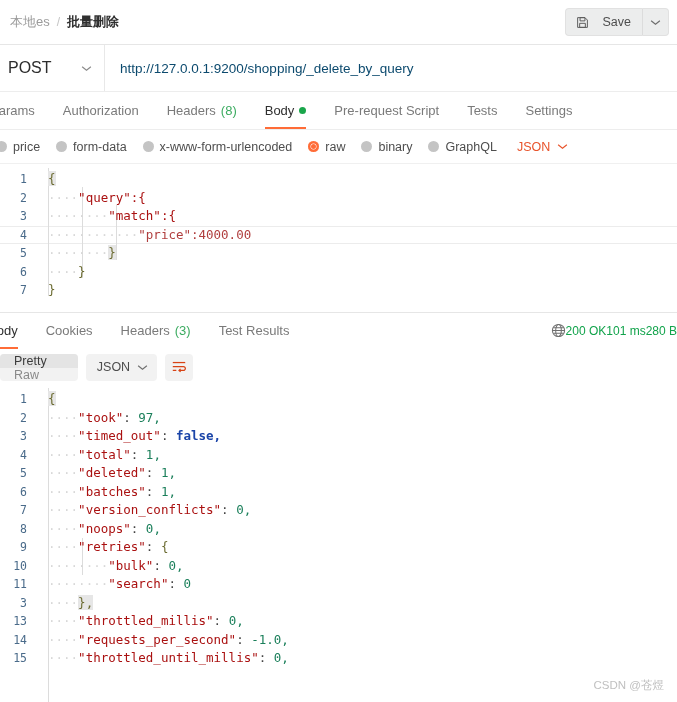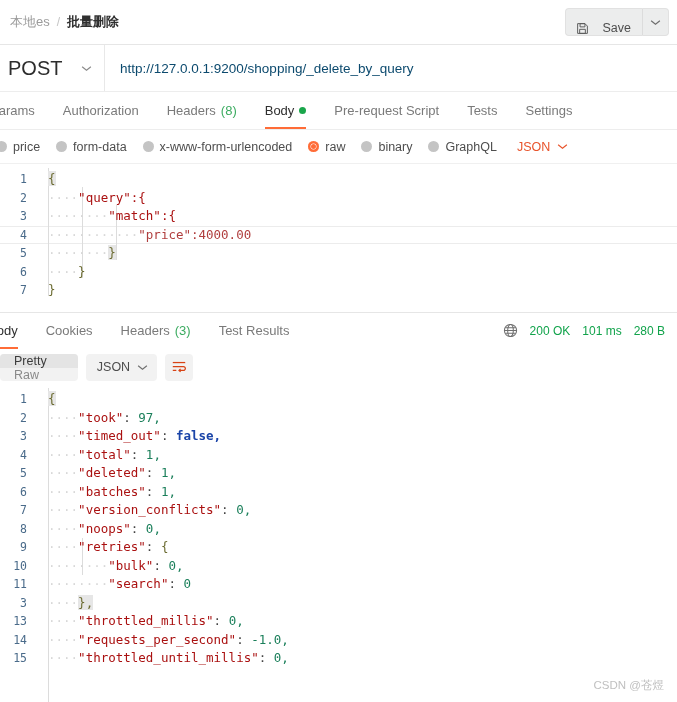--- a/index.html
+++ b/index.html
@@ -20,21 +20,21 @@
     padding: 0 8px 0 8px;
     border-bottom: 1px solid #e6e6e6;
     background: #fff;
   }
   .crumbs { display:flex; align-items:center; gap:7px; font-size:13px; padding-left: 2px;}
   .crumb-collection { color:#9b9b9b; }
   .crumb-sep { color:#c4c4c4; font-size:12px; }
   .crumb-current { color:#2f2f2f; font-weight:bold; }
   .topbar-right { margin-left:auto; display:flex; align-items:center; }
   .save-btn {
-    display:flex; align-items:flex-end; gap:14px;
+    display:flex; align-items:center; gap:14px;
     background:#eceded; border:1px solid #e1e1e1; border-right:none;
     border-radius:4px 0 0 4px;
     height:28px; padding:0 11px 0 10px;
     font-size:12.5px; color:#4e4e4e; cursor:pointer;
   }
   .save-caret {
     background:#eceded; border:1px solid #e1e1e1;
     border-radius:0 4px 4px 0; border-left:1px solid #dcdcdc;
     height:28px; width:27px;
     display:flex; align-items:center; justify-content:center; cursor:pointer;
@@ -45,21 +45,21 @@
   .urlrow {
     height: 47px; flex:0 0 47px;
     display:flex; align-items:center;
     border-bottom:1px solid #ededed;
     background:#fff;
   }
   .method {
     width:105px; height:46px;
     display:flex; align-items:center; justify-content:space-between;
     padding:0 12px 0 8px;
-    font-size:20px; color:#2d2d2d; font-weight:500;
+    font-size:16px; color:#2d2d2d; font-weight:500;
     border-right:1px solid #e8e8e8; cursor:pointer;
   }
   .urlbox {
     flex:1; height:46px; display:flex; align-items:center;
     padding-left:15px; font-size:13.5px; color:#0c4a6e; cursor:text;
   }
 
   
   .reqtabs {
     height:38px; flex:0 0 38px;
@@ -136,21 +136,21 @@
   .restab {
     display:flex; align-items:center; gap:5px;
     padding:0 14px; color:#7a7a7a; cursor:pointer; position:relative; height:36px;
     white-space:nowrap;
   }
   .restab:first-child { padding-left:0; margin-left:-12px; }
   .restab.active { color:#2f2f2f; }
   .restab.active::after {
     content:""; position:absolute; left:0px; right:14px; bottom:0; height:2px; background:#ff6c37;
   }
-  .status { margin-left:auto; display:flex; align-items:center; gap:12px; font-size:12px; color:#11a34b; padding-right:12px; }
+  .status { margin-left:auto; display:flex; align-items:center; gap:0; font-size:12px; color:#11a34b; padding-right:0; }
   .globe { width:15px; height:15px; color:#707070; }
 
   
   .restoolbar {
     flex:0 0 38px; height:38px;
     display:flex; align-items:center; gap:8px;
     padding-left:0;
   }
   .segbtns { display:flex; background:#f2f2f2; border-radius:4px; overflow:hidden; height:27px;flex-direction:column; }
   .seg {

